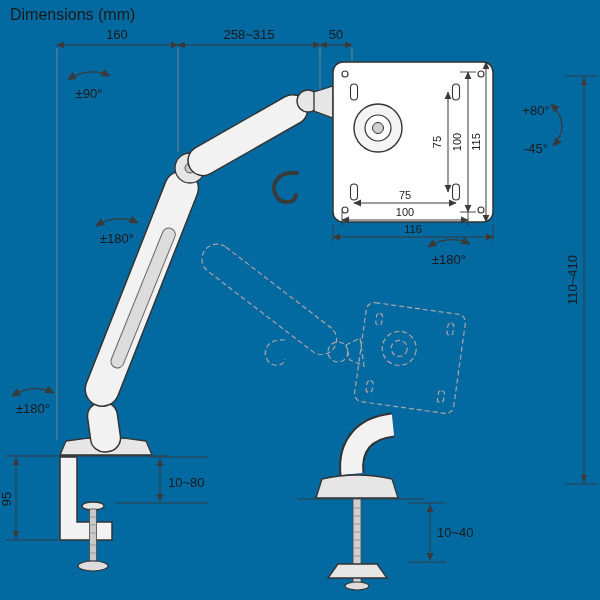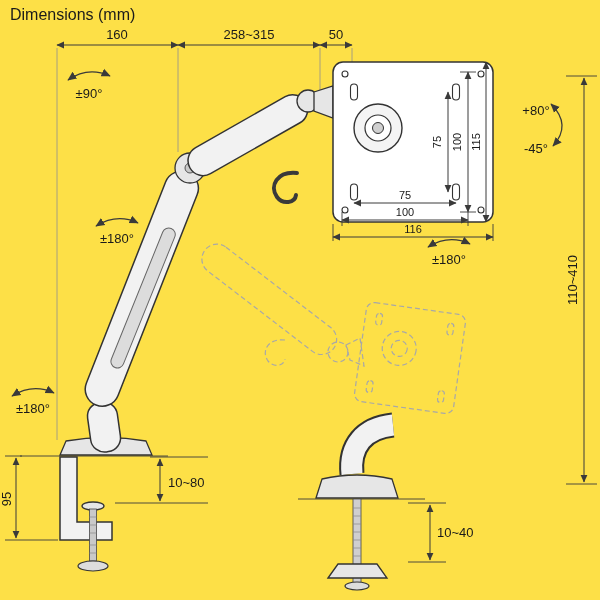--- a/index.html
+++ b/index.html
@@ -1,16 +1,16 @@
 <!DOCTYPE html>
 <html><head>
 <meta charset="utf-8">
 <style>
   html,body{margin:0;padding:0;background:#ffffff;}
-  #stage{position:relative;width:600px;height:600px;background:#fde047;overflow:hidden;}
+  #stage{position:relative;width:600px;height:600px;background:#0369a1;overflow:hidden;}
   svg{display:block;}
   svg text{font-family:"Liberation Sans",sans-serif;fill:#1a1a1a;}
   .title{font-size:16px;font-weight:500;}
   .lbl-sm{font-size:11px;}
   .lbl-md{font-size:13px;}
   .dim{stroke:#3a3a3a;stroke-width:1;fill:none;}
   .tick{stroke:#3a3a3a;stroke-width:0.9;fill:none;}
   .ext{stroke:#8f8f8f;stroke-width:0.8;fill:none;}
   .part{stroke:#333333;stroke-width:1.5;fill:#f2f2f2;}
   .part-mid{stroke:#333333;stroke-width:1.3;fill:#e6e6e6;}

